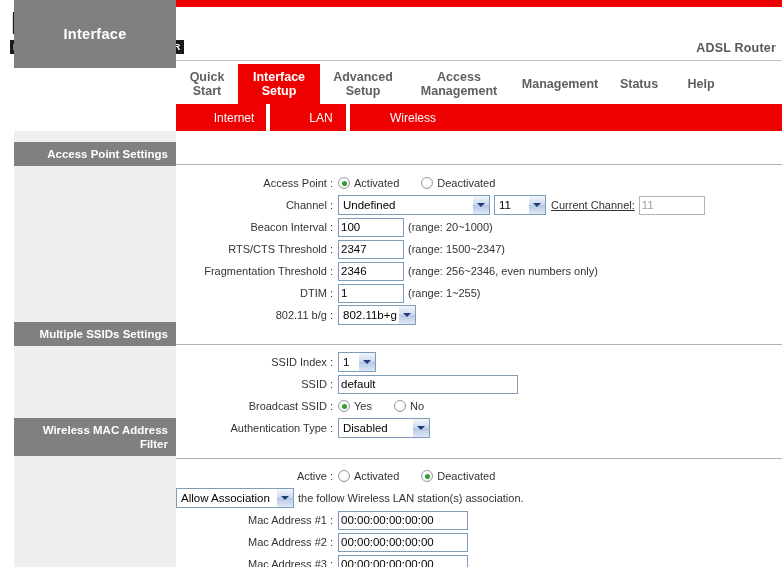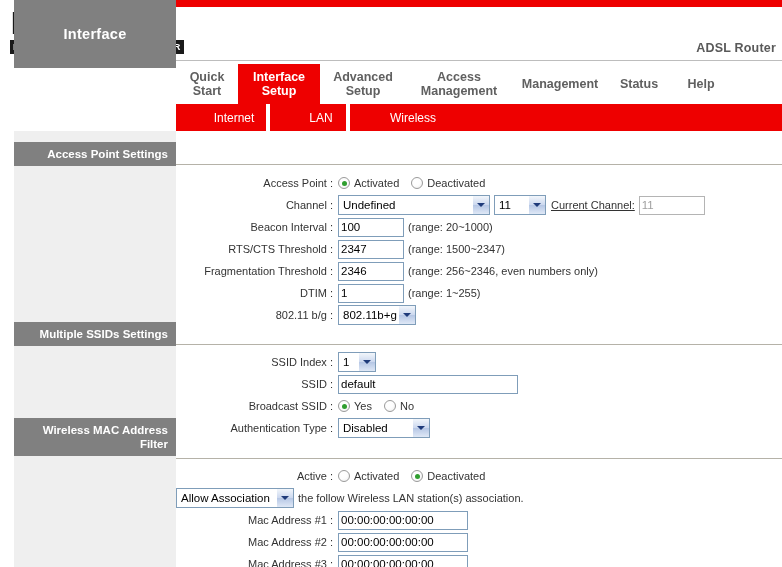--- a/index.html
+++ b/index.html
@@ -280,21 +280,21 @@
   .sel-chnum   { width: 52px; margin-left: 4px; }
   .sel-11bg    { width: 78px; }
   .sel-index   { width: 38px; }
   .sel-auth    { width: 92px; }
   .sel-action  { width: 118px; }
 
   
   .radio-grp {
     display: flex;
     align-items: center;
-    gap: 5px;
+    gap: 15px;
   }
   .radio-item {
     display: flex;
     align-items: center;
     gap: 4px;
     font-size: 11px;
     color: #333333;
     margin-right: 7px;
     white-space: nowrap;
   }

